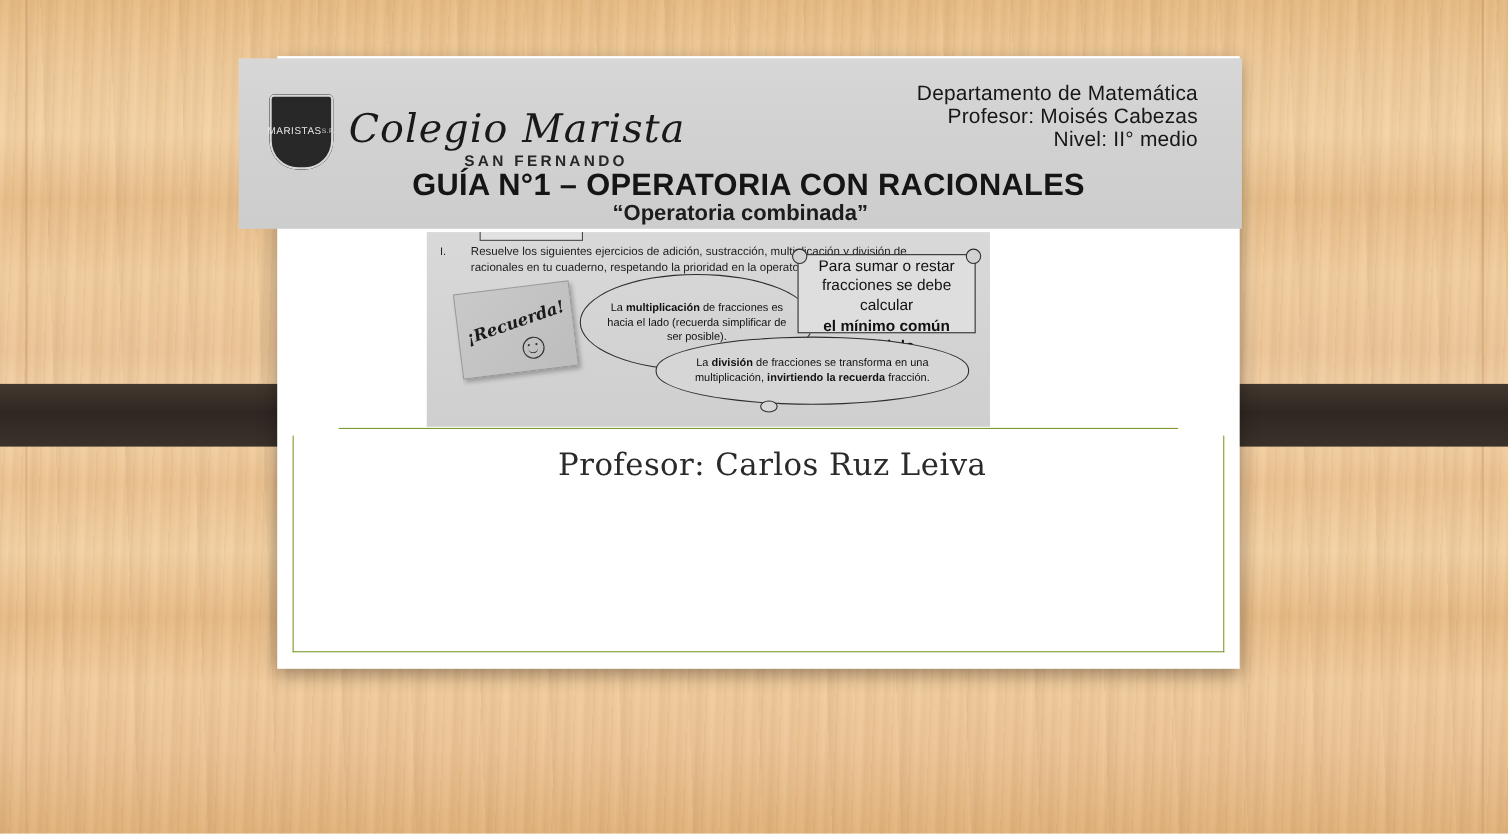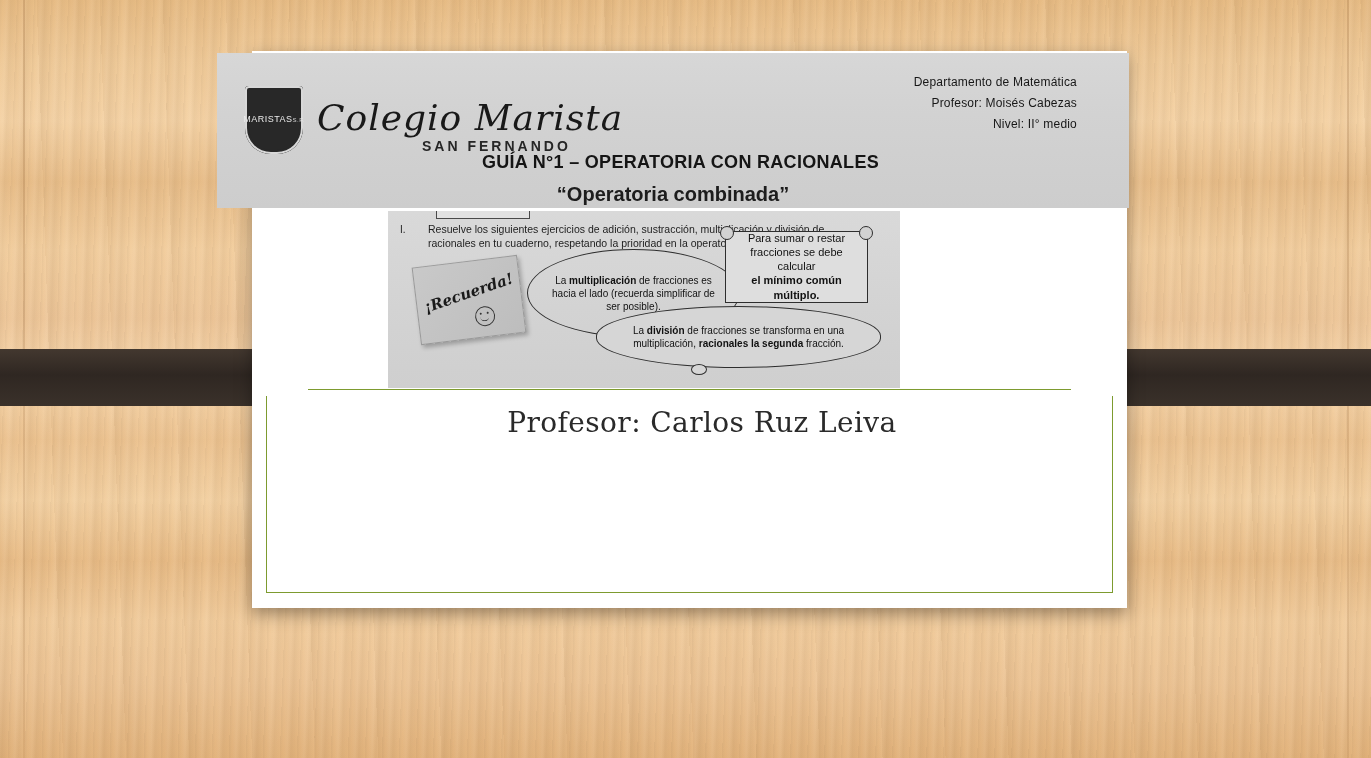--- a/index.html
+++ b/index.html
@@ -137,37 +137,37 @@
     position: absolute;
     left: 205px;
     top: 85px;
     font-size: 14px;
     letter-spacing: 3px;
     color: #2a2a2a;
     font-weight: bold;
   }
   .dept-line {
     position: absolute;
-    right: 52px;
-    font-size: 12px;
+    right: 40px;
+    font-size: 19px;
     color: #1c1c1c;
     text-align: left;
     letter-spacing: .2px;
   }
   #dept-1 { top: 22px; }
   #dept-2 { top: 43px; }
   #dept-3 { top: 64px; }
 
   .guide-title {
     position: absolute;
     left: 0;
     right: 0;
     top: 99px;
     text-align: center;
-    font-size: 18px;
+    font-size: 28px;
     font-weight: bold;
     color: #1a1a1a;
     letter-spacing: .3px;
     margin-left: 15px;
   }
   .guide-sub {
     position: absolute;
     left: 0;
     right: 0;
     top: 130px;
@@ -298,31 +298,31 @@
     box-sizing: border-box;
     font-size: 10px;
     line-height: 1.3;
     color: #111;
   }
   
   .bubble-scroll {
     position: absolute;
     left: 337px;
     top: 20px;
-    width: 143px;
+    width: 162px;
     height: 72px;
     border: 1.5px solid #2e2e2e;
     background: #dedede;
     display: flex;
-    align-items: flex-end;
+    align-items: flex-start;
     justify-content: center;
     text-align: center;
     padding: 0 8px;
     box-sizing: border-box;
-    font-size: 11px;
+    font-size: 14px;
     line-height: 1.3;
     color: #111;
   }
   .curl {
     position: absolute;
     width: 12px; height: 12px;
     border: 1.4px solid #2e2e2e;
     border-radius: 50%;
     background: #d2d2d2;
   }
@@ -431,21 +431,21 @@
         <div class="curl" id="curl-b"></div>
         <span>
           <span>Para sumar o restar</span><br>
           <span>fracciones se debe calcular</span><br>
           <b>el mínimo común múltiplo.</b>
         </span>
       </div>
 
       <div class="bubble-cloud">
         <span>
-          <span>La </span><b>división</b><span> de fracciones se transforma en una multiplicación, </span><b>racionales la segunda</b><span> fracción.</span>
+          <span>La </span><b>división</b><span> de fracciones se transforma en una multiplicación, </span><b>invirtiendo la recuerda</b><span> fracción.</span>
         </span>
         <div class="cloud-tail"></div>
       </div>
     </div>
 
     <div class="olive-rule" id="rule-top"></div>
     <div class="olive-box"></div>
 
     <div id="presenter">Profesor: Carlos Ruz Leiva</div>
 

